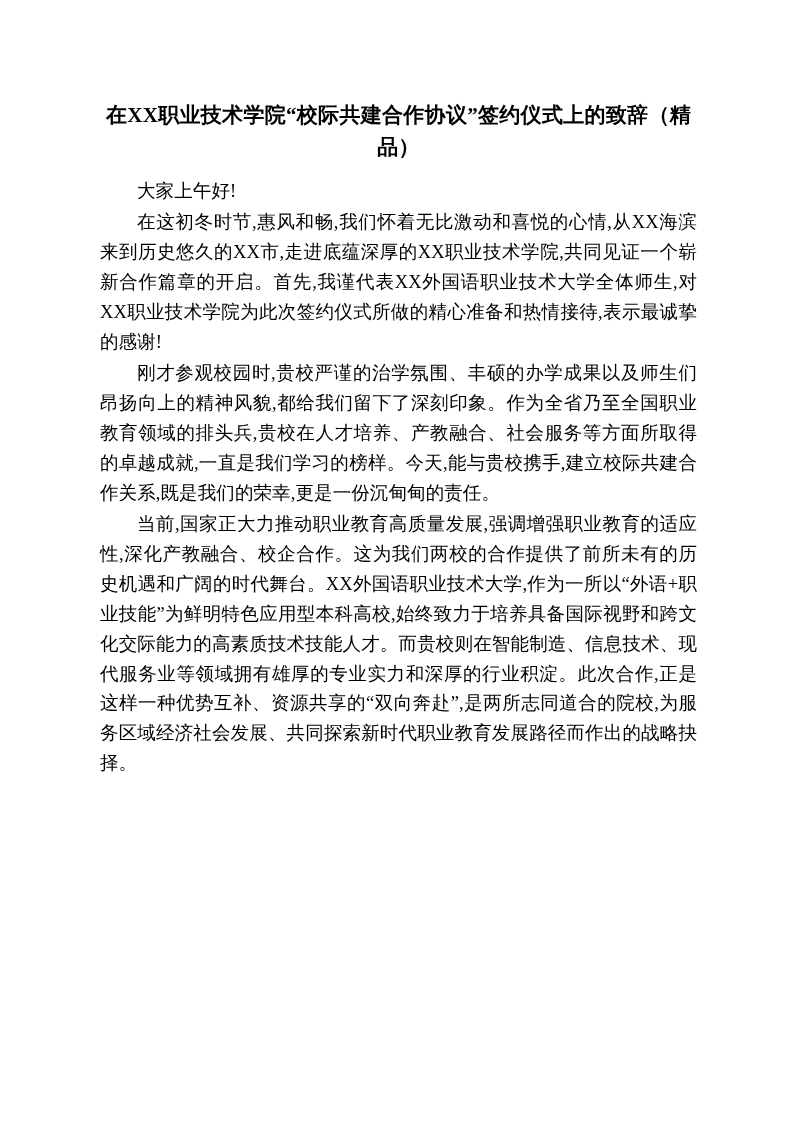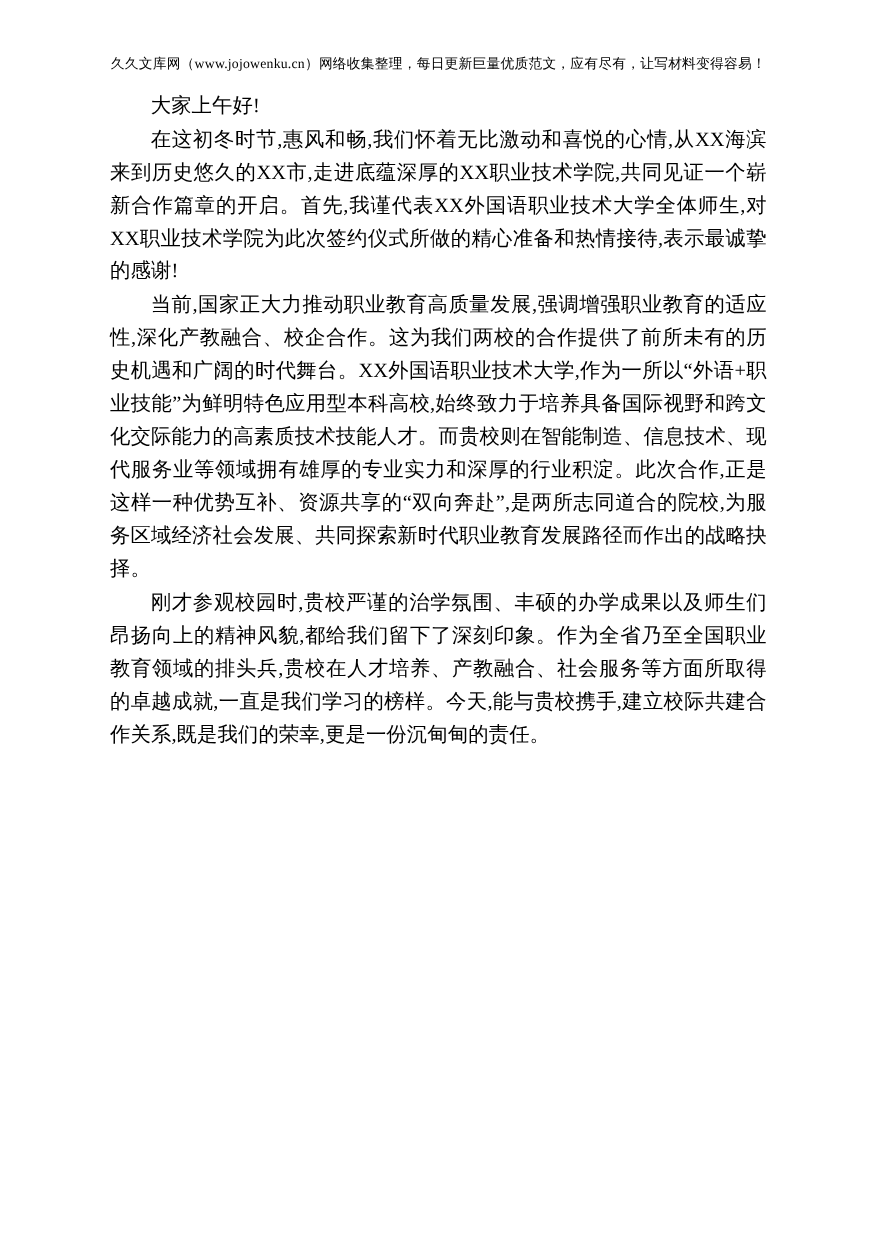--- a/index.html
+++ b/index.html
@@ -59,24 +59,24 @@
   .no-indent {
     text-indent: 0;
   }
 </style>
 </head>
 <body>
 
 <div class="page">
   <div class="content">
 
-    <div class="header-note">久久文库网（www.jojowenku.cn）网络收集整理，每日更新巨量优质范文，应有尽有，让写材料变得容易！</div>
 
+    <div class="doc-title">在XX职业技术学院“校际共建合作协议”签约仪式上的致辞（精品）</div>
 
     <div class="body-text">
       <p class="indent">大家上午好!</p>
       <p class="indent">在这初冬时节,惠风和畅,我们怀着无比激动和喜悦的心情,从XX海滨来到历史悠久的XX市,走进底蕴深厚的XX职业技术学院,共同见证一个崭新合作篇章的开启。首先,我谨代表XX外国语职业技术大学全体师生,对XX职业技术学院为此次签约仪式所做的精心准备和热情接待,表示最诚挚的感谢!</p>
+      <p class="indent">刚才参观校园时,贵校严谨的治学氛围、丰硕的办学成果以及师生们昂扬向上的精神风貌,都给我们留下了深刻印象。作为全省乃至全国职业教育领域的排头兵,贵校在人才培养、产教融合、社会服务等方面所取得的卓越成就,一直是我们学习的榜样。今天,能与贵校携手,建立校际共建合作关系,既是我们的荣幸,更是一份沉甸甸的责任。</p>
       <p class="indent">当前,国家正大力推动职业教育高质量发展,强调增强职业教育的适应性,深化产教融合、校企合作。这为我们两校的合作提供了前所未有的历史机遇和广阔的时代舞台。XX外国语职业技术大学,作为一所以“外语+职业技能”为鲜明特色应用型本科高校,始终致力于培养具备国际视野和跨文化交际能力的高素质技术技能人才。而贵校则在智能制造、信息技术、现代服务业等领域拥有雄厚的专业实力和深厚的行业积淀。此次合作,正是这样一种优势互补、资源共享的“双向奔赴”,是两所志同道合的院校,为服务区域经济社会发展、共同探索新时代职业教育发展路径而作出的战略抉择。</p>
-      <p class="indent">刚才参观校园时,贵校严谨的治学氛围、丰硕的办学成果以及师生们昂扬向上的精神风貌,都给我们留下了深刻印象。作为全省乃至全国职业教育领域的排头兵,贵校在人才培养、产教融合、社会服务等方面所取得的卓越成就,一直是我们学习的榜样。今天,能与贵校携手,建立校际共建合作关系,既是我们的荣幸,更是一份沉甸甸的责任。</p>
     </div>
 
   </div>
 </div>
 
 </body></html>

